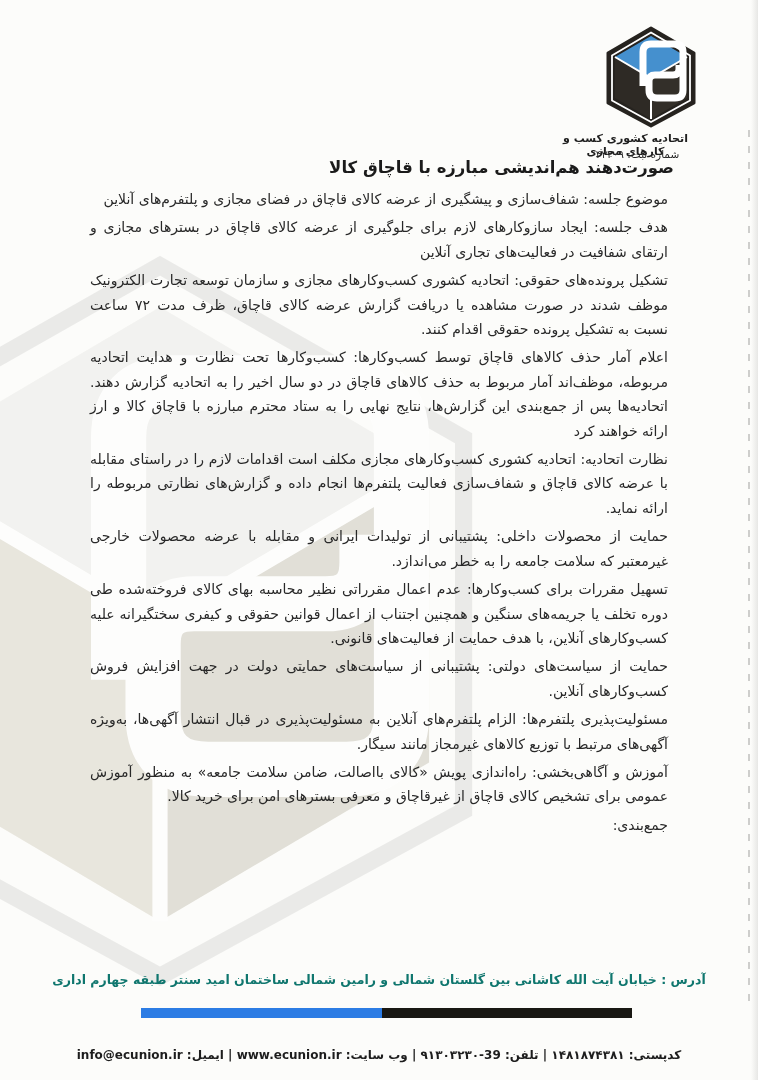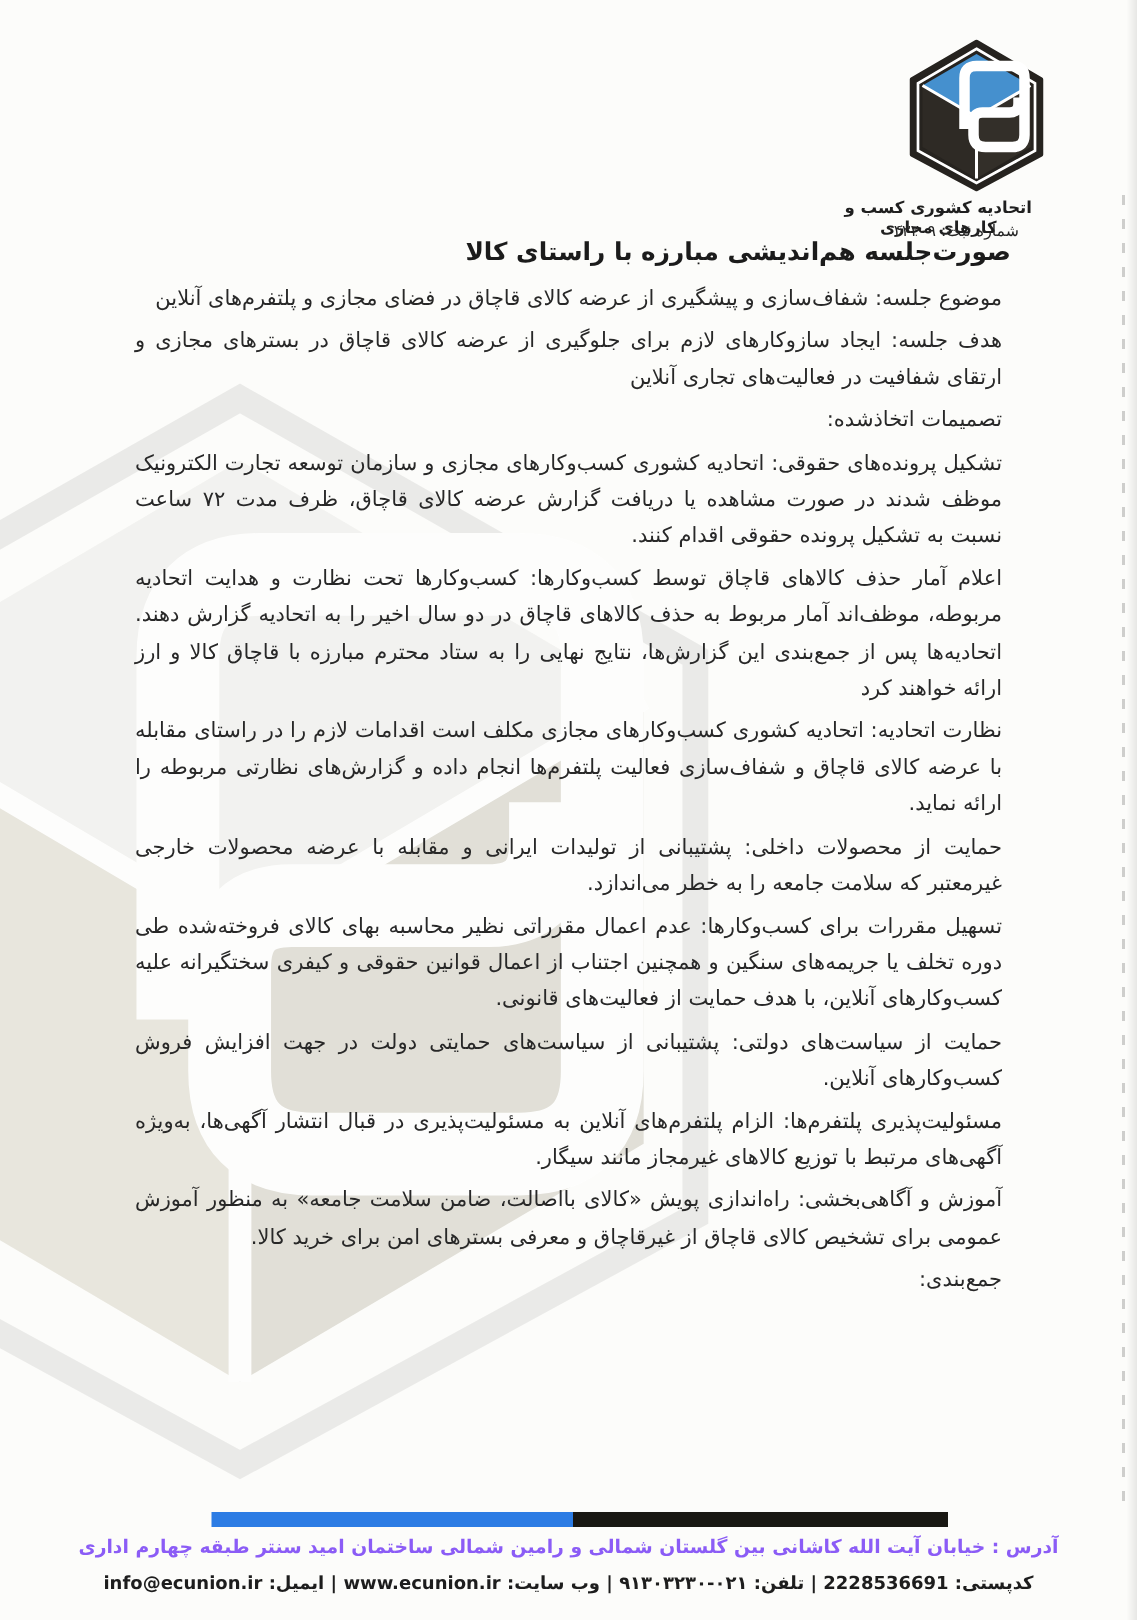--- a/index.html
+++ b/index.html
@@ -57,23 +57,23 @@
   }
   .doc-body p{margin:4px;padding:0;}
   
   .footer-bar{
     position:absolute;top:1008px;left:141px;height:10px;
     display:flex;
   }
   .footer-bar .seg-blue{width:241px;height:100%;background:#2c7ce4;}
   .footer-bar .seg-black{width:250px;height:100%;background:#191813;}
   .footer-address{
-    position:absolute;top:1023px;left:20px;right:20px;
+    position:absolute;top:972px;left:20px;right:20px;
     direction:rtl;text-align:center;
-    font-size:12.5px;font-weight:bold;color:#8b5cf6;
+    font-size:12.5px;font-weight:bold;color:#0f766e;
   }
   .footer-contact{
     position:absolute;top:1048px;left:20px;right:20px;
     direction:rtl;text-align:center;
     font-size:12px;font-weight:bold;color:#1d1d1d;
   }
 </style>
 </head>
 <body>
 
@@ -95,39 +95,38 @@
     <polygon points="50,10 86,31 50,52 14,31" fill="#4590ce"></polygon>
     <polygon points="14,31 50,52 50,93 14,72" fill="#2e2a25"></polygon>
     <polygon points="86,31 50,52 50,93 86,72" fill="#332f29"></polygon>
     <polyline points="14,31 50,52 86,31" fill="none" stroke="#ffffff" stroke-width="2"></polyline>
     <line x1="50" y1="52" x2="50" y2="93" stroke="#ffffff" stroke-width="2"></line>
     <path d="M 42,60 L 42,26 Q 42,18 50,18 L 74,18 Q 82,18 82,26 L 82,64 Q 82,72 74,72 L 56,72 Q 48,72 48,64 L 48,55 Q 48,49 54,49 L 72,49 Q 78,49 78,43 L 78,39" fill="none" stroke="#ffffff" stroke-width="7" stroke-linejoin="round"></path>
   </svg>
 
   <div class="org-name">اتحادیه کشوری کسب و کارهای مجازی</div>
   <div class="reg-no">شماره ثبت: ۴۳۲۰۹</div>
-  <div class="doc-title">صورت‌جلسه هم‌اندیشی مبارزه با راستای کالا</div>
+  <div class="doc-title">صورت‌دهند هم‌اندیشی مبارزه با قاچاق کالا</div>
 
   <div class="doc-body">
       <p>موضوع جلسه: شفاف‌سازی و پیشگیری از عرضه کالای قاچاق در فضای مجازی و پلتفرم‌های آنلاین</p>
       <p>هدف جلسه: ایجاد سازوکارهای لازم برای جلوگیری از عرضه کالای قاچاق در بسترهای مجازی و ارتقای شفافیت در فعالیت‌های تجاری آنلاین</p>
-      <p>تصمیمات اتخاذشده:</p>
       <p>تشکیل پرونده‌های حقوقی: اتحادیه کشوری کسب‌وکارهای مجازی و سازمان توسعه تجارت الکترونیک موظف شدند در صورت مشاهده یا دریافت گزارش عرضه کالای قاچاق، ظرف مدت ۷۲ ساعت نسبت به تشکیل پرونده حقوقی اقدام کنند.</p>
       <p>اعلام آمار حذف کالاهای قاچاق توسط کسب‌وکارها: کسب‌وکارها تحت نظارت و هدایت اتحادیه مربوطه، موظف‌اند آمار مربوط به حذف کالاهای قاچاق در دو سال اخیر را به اتحادیه گزارش دهند. اتحادیه‌ها پس از جمع‌بندی این گزارش‌ها، نتایج نهایی را به ستاد محترم مبارزه با قاچاق کالا و ارز ارائه خواهند کرد</p>
       <p>نظارت اتحادیه: اتحادیه کشوری کسب‌وکارهای مجازی مکلف است اقدامات لازم را در راستای مقابله با عرضه کالای قاچاق و شفاف‌سازی فعالیت پلتفرم‌ها انجام داده و گزارش‌های نظارتی مربوطه را ارائه نماید.</p>
       <p>حمایت از محصولات داخلی: پشتیبانی از تولیدات ایرانی و مقابله با عرضه محصولات خارجی غیرمعتبر که سلامت جامعه را به خطر می‌اندازد.</p>
       <p>تسهیل مقررات برای کسب‌وکارها: عدم اعمال مقرراتی نظیر محاسبه بهای کالای فروخته‌شده طی دوره تخلف یا جریمه‌های سنگین و همچنین اجتناب از اعمال قوانین حقوقی و کیفری سختگیرانه علیه کسب‌وکارهای آنلاین، با هدف حمایت از فعالیت‌های قانونی.</p>
       <p>حمایت از سیاست‌های دولتی: پشتیبانی از سیاست‌های حمایتی دولت در جهت افزایش فروش کسب‌وکارهای آنلاین.</p>
       <p>مسئولیت‌پذیری پلتفرم‌ها: الزام پلتفرم‌های آنلاین به مسئولیت‌پذیری در قبال انتشار آگهی‌ها، به‌ویژه آگهی‌های مرتبط با توزیع کالاهای غیرمجاز مانند سیگار.</p>
       <p>آموزش و آگاهی‌بخشی: راه‌اندازی پویش «کالای بااصالت، ضامن سلامت جامعه» به منظور آموزش عمومی برای تشخیص کالای قاچاق از غیرقاچاق و معرفی بسترهای امن برای خرید کالا.</p>
       <p>جمع‌بندی:</p>
     </div>
 
   <div class="footer-bar">
     <div class="seg-blue"></div>
     <div class="seg-black"></div>
   </div>
   <div class="footer-address">آدرس : خیابان آیت الله کاشانی بین گلستان شمالی و رامین شمالی ساختمان امید سنتر طبقه چهارم اداری</div>
-  <div class="footer-contact">کدپستی: 2228536691 | تلفن: ۰۲۱-۹۱۳۰۳۲۳۰ | وب سایت: www.ecunion.ir | ایمیل: info@ecunion.ir</div>
+  <div class="footer-contact">کدپستی: ۱۴۸۱۸۷۴۳۸۱ | تلفن: 39-۹۱۳۰۳۲۳۰ | وب سایت: www.ecunion.ir | ایمیل: info@ecunion.ir</div>
 
   <div class="scan-shade"></div>
   <div class="scan-edge"></div>
 </div>
 
 </body></html>

